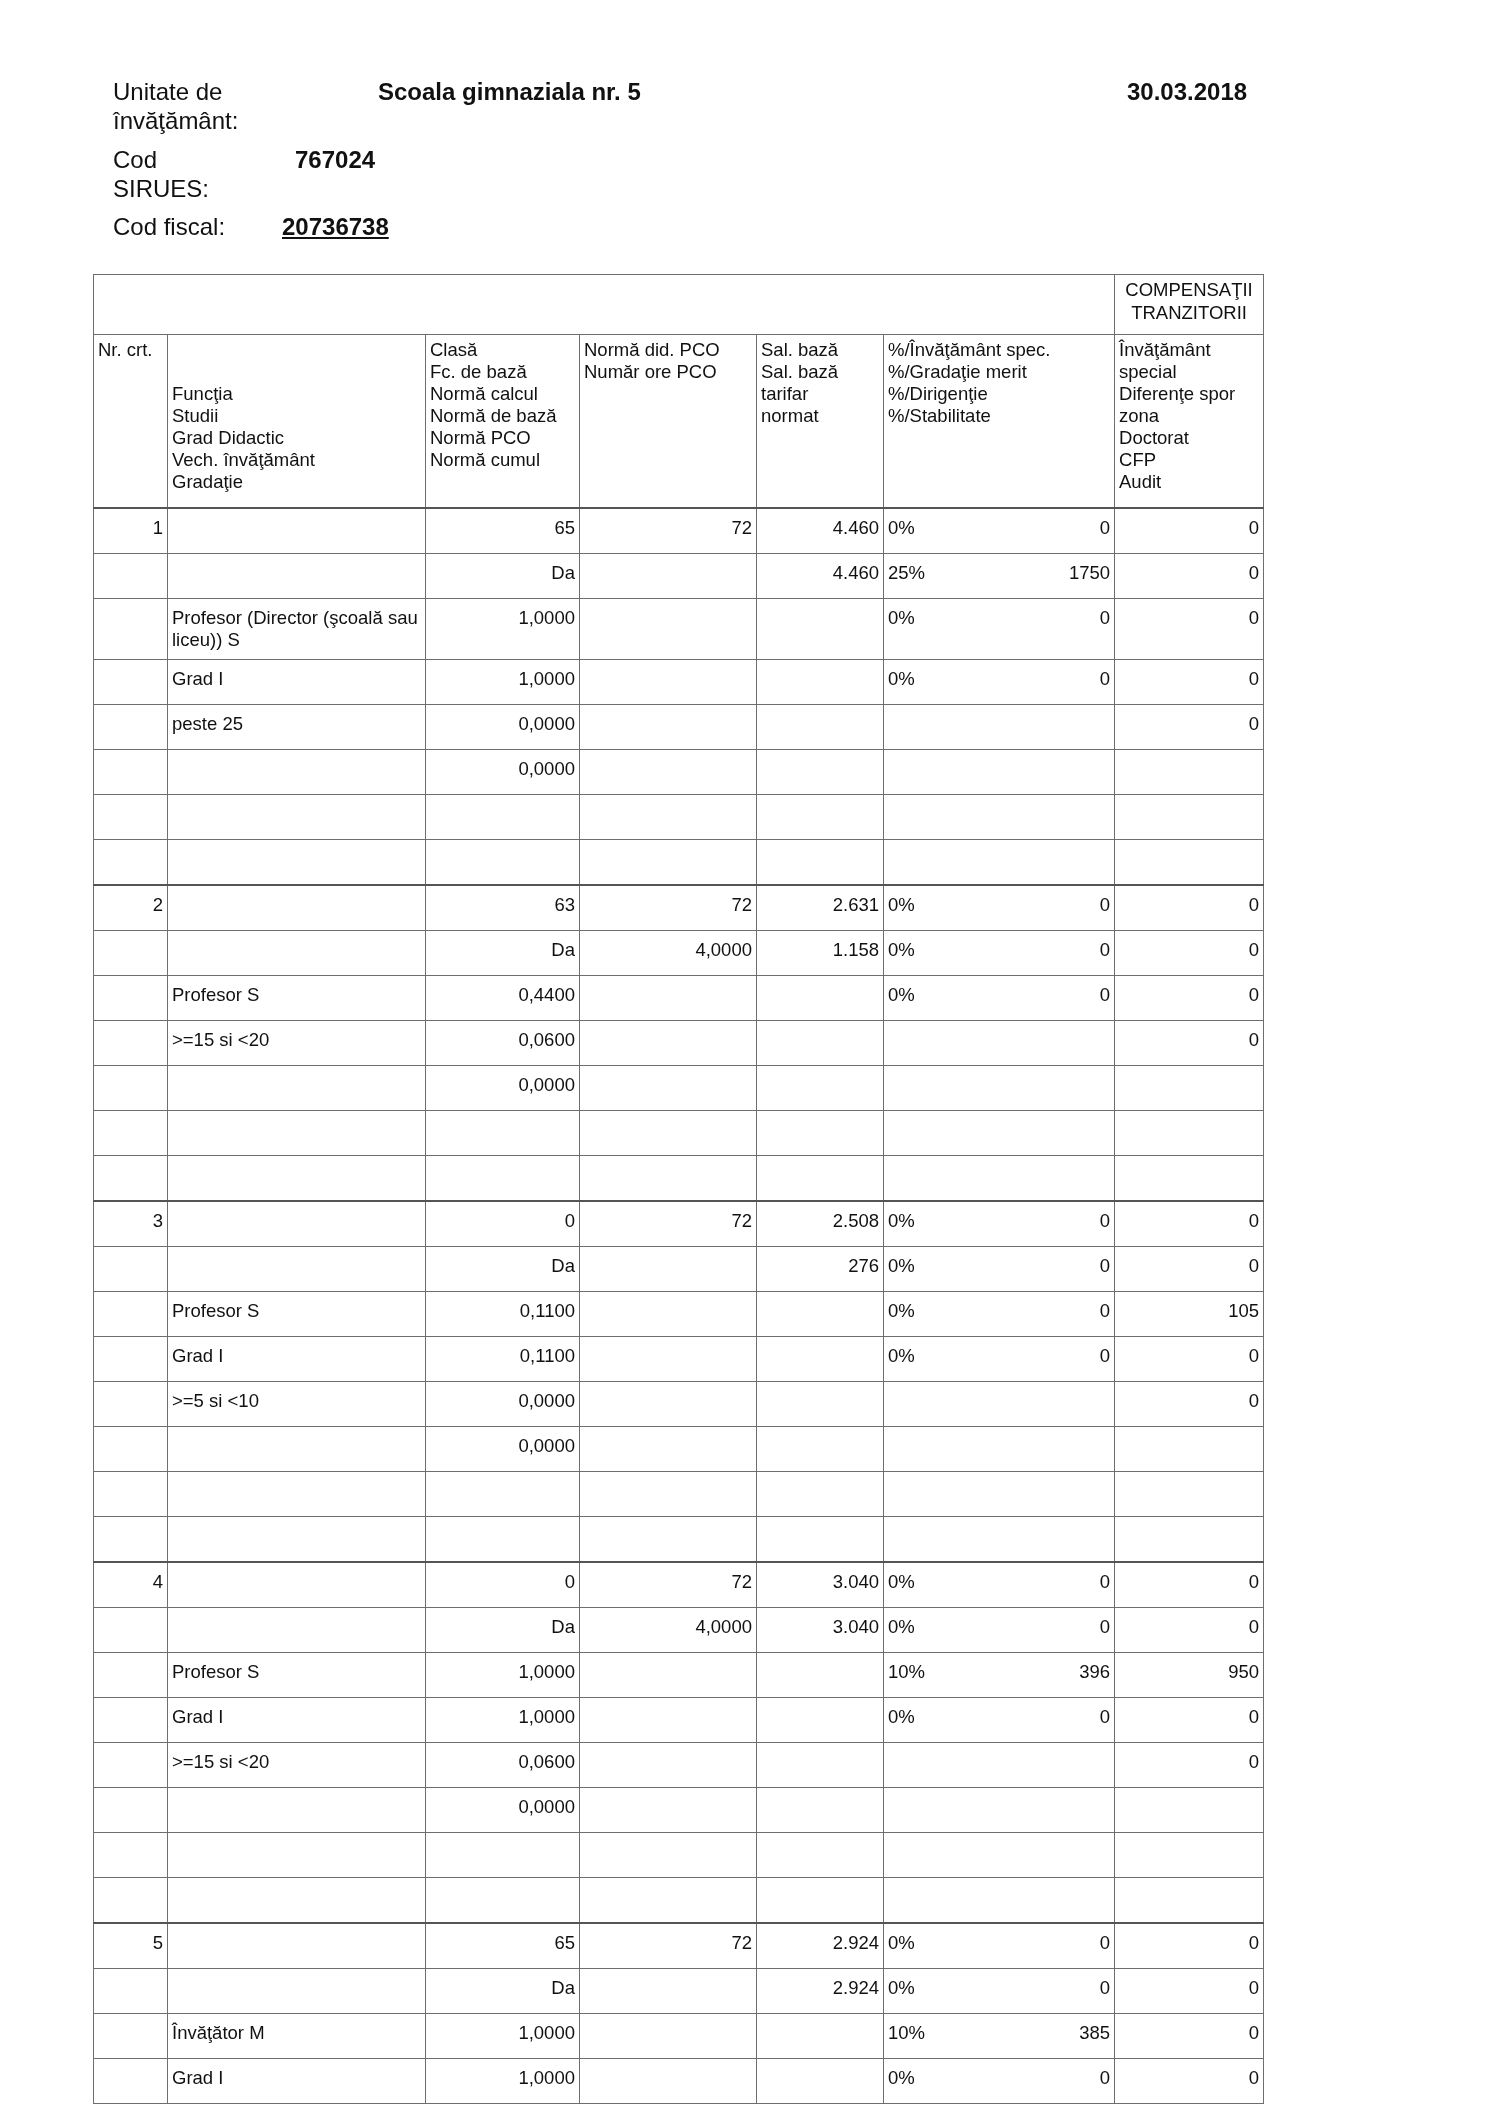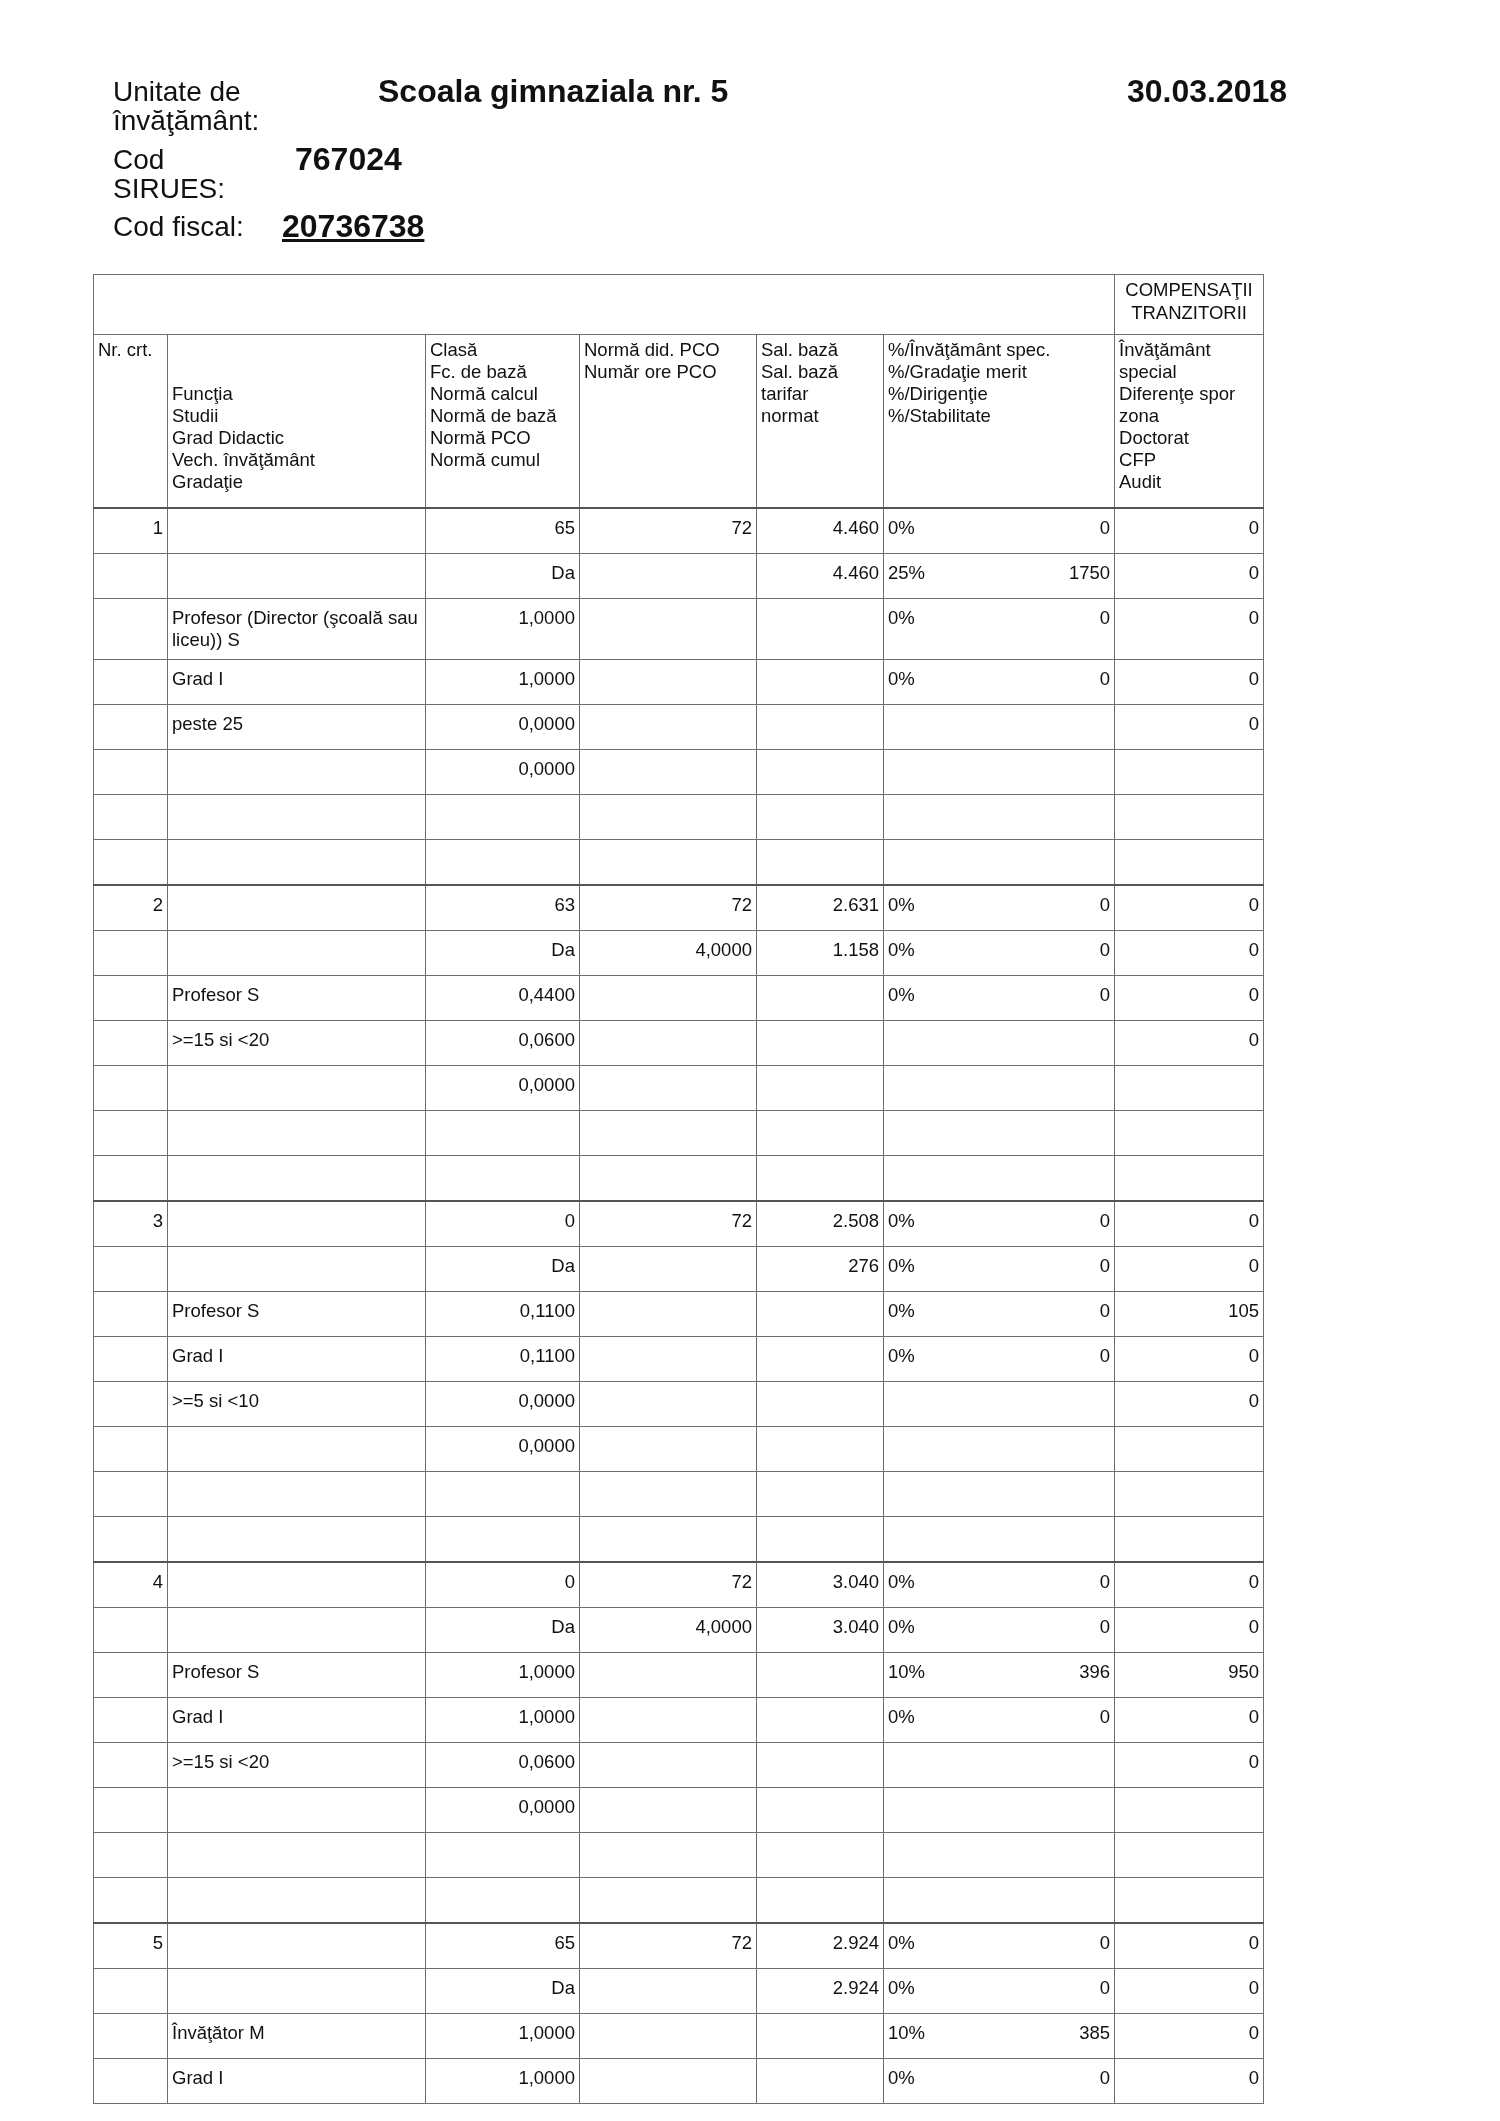--- a/index.html
+++ b/index.html
@@ -1,19 +1,19 @@
 <!DOCTYPE html>
 <html><head>
 <meta charset="utf-8">
 <style>
   html, body { margin:0; padding:0; background:#ffffff; }
   body { width:1500px; height:2121px; position:relative; overflow:hidden;
          font-family:"Liberation Sans", sans-serif; color:#111; }
-  .hdr-label { position:absolute; font-size:28px; line-height:29px; color:#111; }
-  .hdr-value { position:absolute; font-size:32px; line-height:29px; font-weight:bold; color:#111; }
+  .hdr-label { position:absolute; font-size:24px; line-height:29px; color:#111; }
+  .hdr-value { position:absolute; font-size:24px; line-height:29px; font-weight:bold; color:#111; }
   table.grid { position:absolute; left:93px; top:274px; width:1170px;
                border-collapse:collapse; table-layout:fixed;
                font-family:"Liberation Sans", sans-serif; font-size:18.5px; color:#111; }
   table.grid td { border:1.5px solid #6e6e6e; padding:0 4px; vertical-align:top;
                   line-height:22px; overflow:hidden; white-space:nowrap; }
   table.grid td.r { text-align:right; }
   table.grid td.l { text-align:left; }
   table.grid td.c { text-align:center;margin-left:24px; }
   tr.h1 td { height:56px; }
   tr.h2 td { height:168px; padding-top:4px; }

